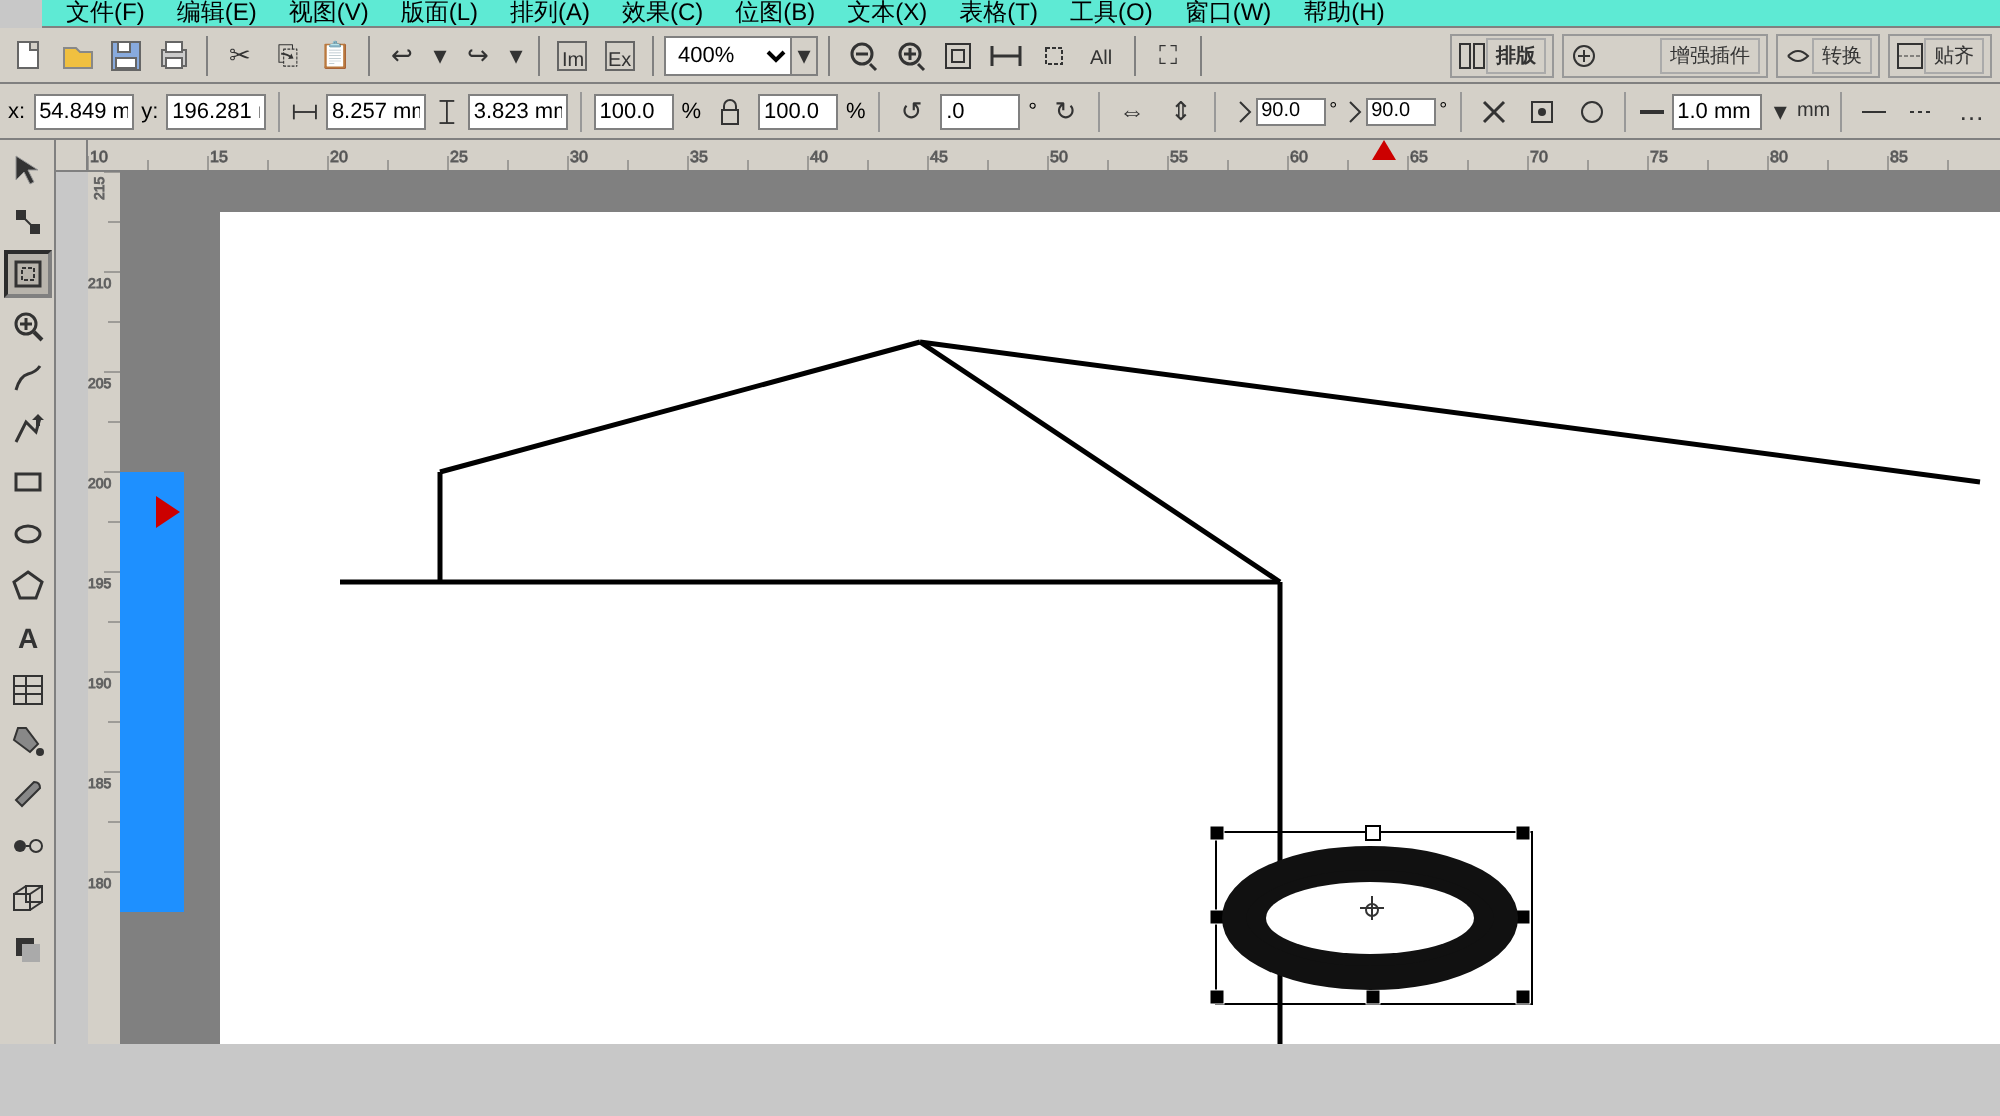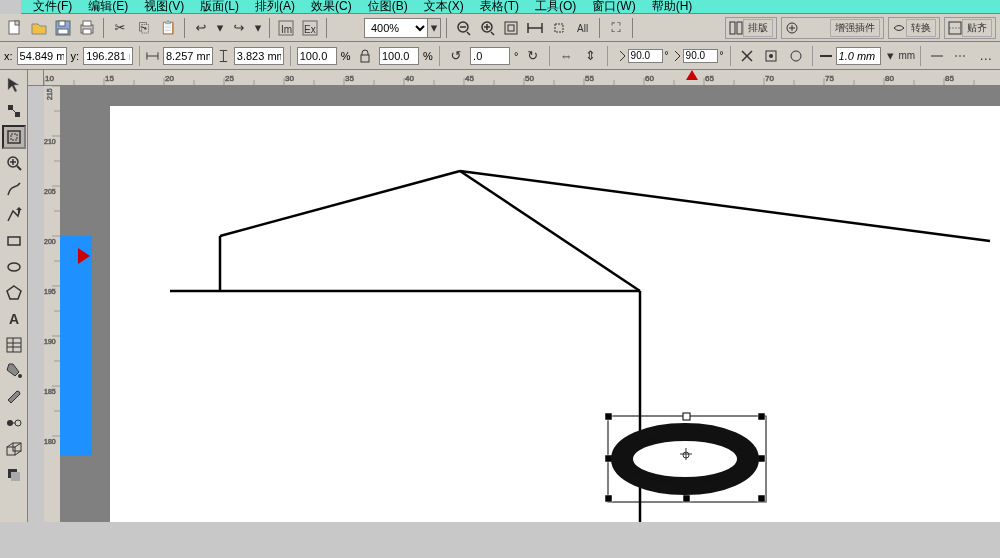--- a/index.html
+++ b/index.html
@@ -179,21 +179,21 @@
         <text x="3" y="13" font-size="10" fill="#333">Im</text>
       </svg>
   </div>
   <div class="tb-btn" title="导出">
     <svg width="16" height="16" viewBox="0 0 16 16">
         <rect x="1" y="1" width="14" height="14" fill="none" stroke="#666" stroke-width="1"></rect>
         <text x="2" y="13" font-size="10" fill="#333">Ex</text>
       </svg>
   </div>
   <div class="tb-separator"></div>
-  <div style="display:flex;align-items:center;margin-left:32px;">
+  <div style="display:flex;align-items:center;">
     <select class="tb-dropdown zoom-dropdown">
       <option>400%</option>
       <option>100%</option>
       <option>200%</option>
       <option>800%</option>
     </select>
     <div class="tb-btn" style="width:14px;border:1px solid #808080;height:20px;margin-left:-2px">▾</div>
   </div>
   <div class="tb-separator"></div>
   <div class="tb-btn" title="缩小">
@@ -232,21 +232,21 @@
   <div class="tb-btn">
     <svg width="16" height="16">
         <text x="2" y="12" font-size="10" fill="#333">All</text>
       </svg>
   </div>
   <div class="tb-separator"></div>
   <div class="tb-btn">⛶</div>
   <div class="tb-separator"></div>
 
   <div style="margin-left:auto; display:flex; align-items:center; gap:4px;">
-    <div style="display:flex;align-items:center;border:1px solid #999;padding:1px 3px;background:#d4d0c8;">
+    <div style="display:flex;align-items:center;border:1px solid #999;padding:1px 3px;background:#d4d0c8;font-weight:bold;">
       <svg width="14" height="14" viewBox="0 0 14 14">
           <rect x="1" y="1" width="5" height="12" fill="none" stroke="#333" stroke-width="1"></rect>
           <rect x="8" y="1" width="5" height="12" fill="none" stroke="#333" stroke-width="1"></rect>
         </svg>
       <span class="toolbar-group-label">排版</span>
     </div>
     <div style="display:flex;align-items:center;border:1px solid #999;padding:1px 3px;background:#d4d0c8;gap:31px;">
       <svg width="14" height="14" viewBox="0 0 14 14">
           <circle cx="7" cy="7" r="5" fill="none" stroke="#333" stroke-width="1"></circle>
           <line x1="4" y1="7" x2="10" y2="7" stroke="#333" stroke-width="1"></line>
@@ -344,21 +344,21 @@
   <div class="tb-btn">
     <svg width="14" height="14">
         <circle cx="7" cy="7" r="5" fill="none" stroke="#333" stroke-width="1"></circle>
       </svg>
   </div>
   <div class="section-divider"></div>
 
   <svg width="14" height="14">
       <line x1="1" y1="7" x2="13" y2="7" stroke="#333" stroke-width="2"></line>
     </svg>
-  <input class="prop-input" style="width: 45px; font-style: italic;" type="text" value="1.0 mm">
+  <input class="prop-input" style="width: 45px;" type="text" value="1.0 mm">
   <div class="tb-btn" style="width:12px">▾</div>
   <div class="tb-btn" style="width:14px;font-size:10px">mm</div>
   <div class="section-divider"></div>
   <div class="tb-btn">
     <svg width="14" height="14">
         <line x1="1" y1="7" x2="13" y2="7" stroke="#333" stroke-width="1"></line>
       </svg>
   </div>
   <div class="tb-btn">
     <svg width="14" height="14">

